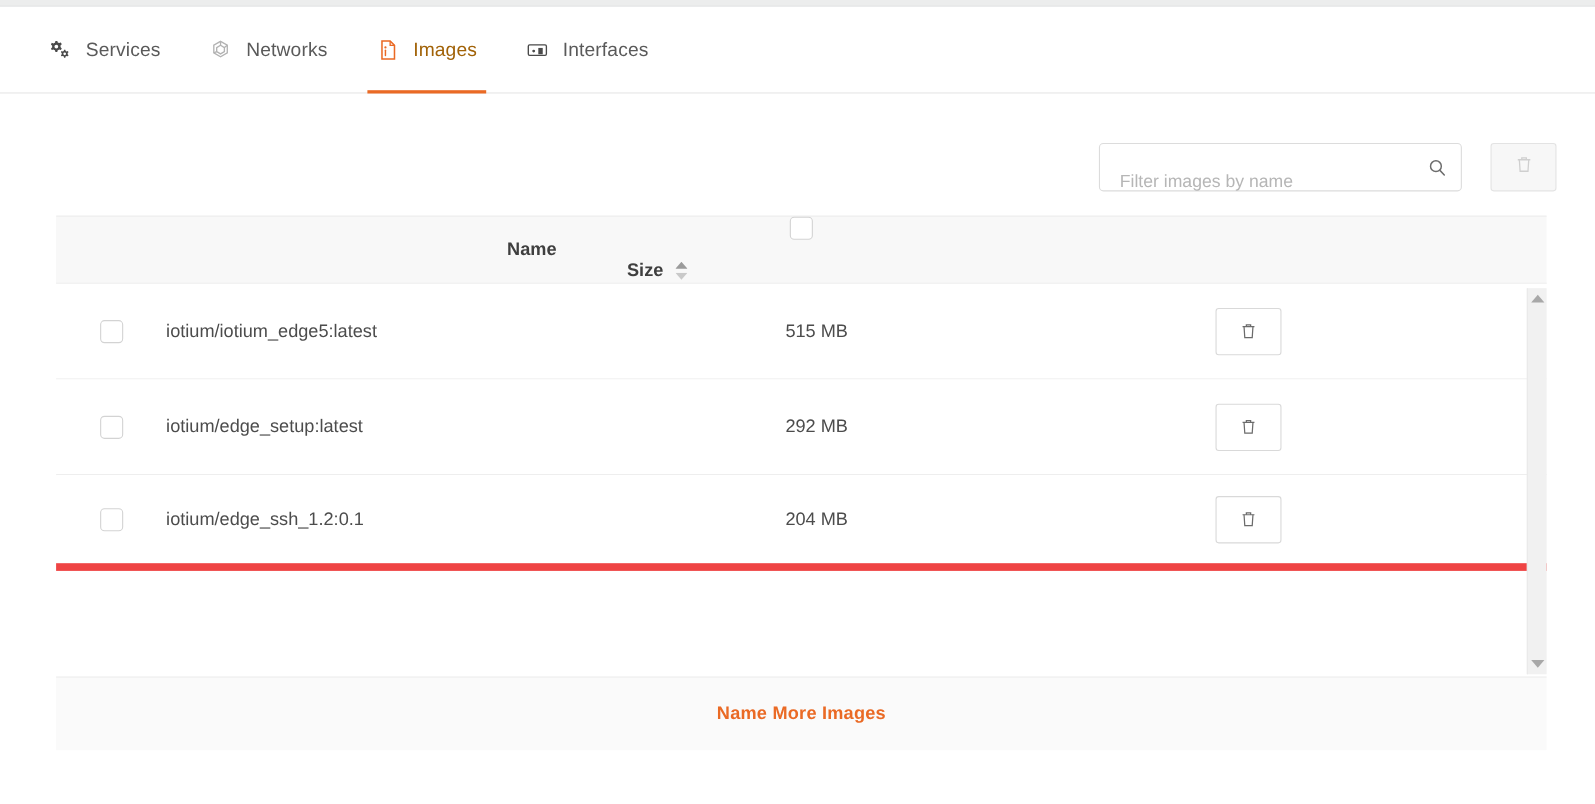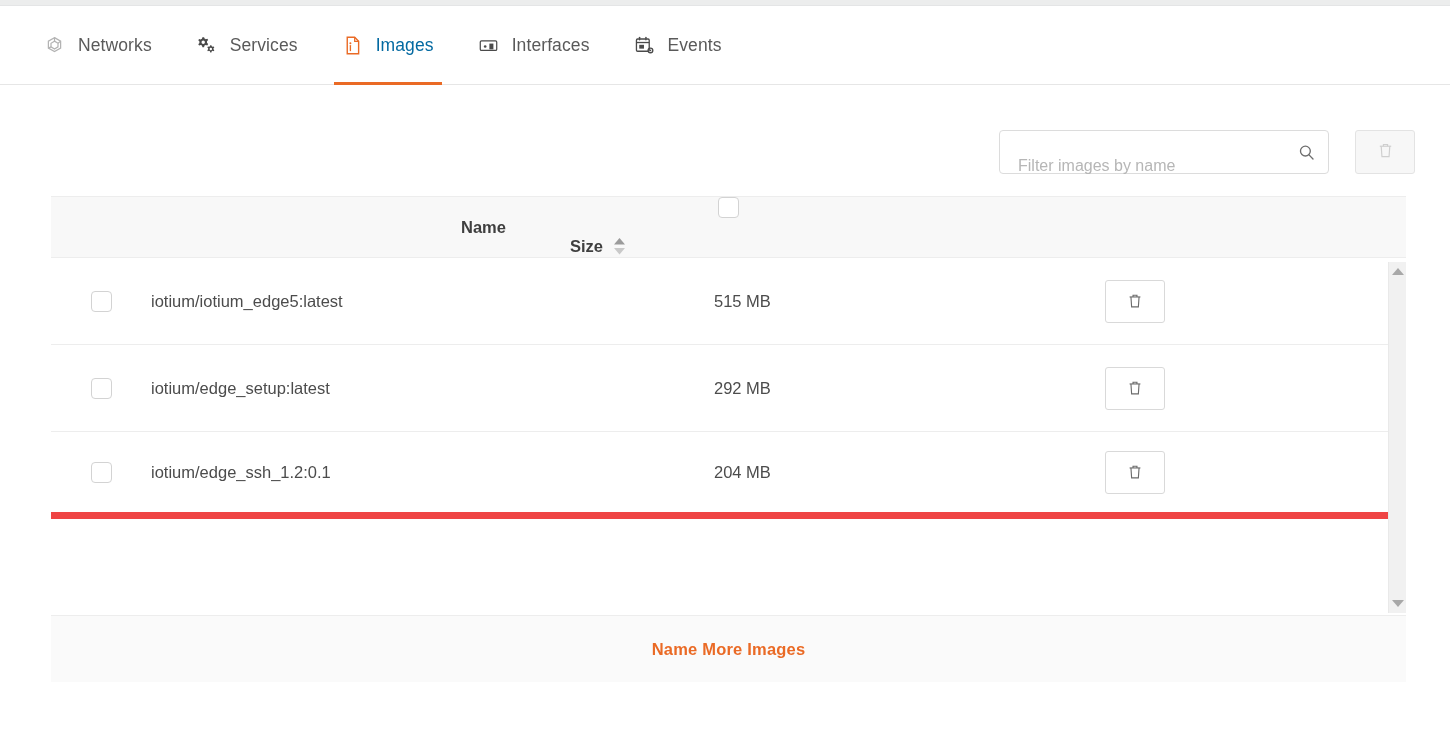--- a/index.html
+++ b/index.html
@@ -43,21 +43,21 @@
     align-items: center;
     height: 78px;
     padding: 0 22px;
     cursor: pointer;
     position: relative;
     color: #5a5a5a;
     font-size: 17.5px;
     letter-spacing: .1px;
   }
   .tab .tab-label { margin-left: 13px; white-space: nowrap; }
-  .tab.active { color: #0369a1; text-align: right; }
+  .tab.active { color: #a16207; text-align: right; }
   .tab.active .tab-underline {
     position: absolute;
     left: 14px; right: 14px;
     bottom: 0;
     height: 3px;
     background: #ea6a25;
   }
   .tab-icon {
     width: 21px; height: 21px;
     display: flex;
@@ -241,41 +241,41 @@
 </style>
 </head>
 <body>
 
 <div class="top-strip"></div>
 
 <div class="tabbar">
 
   <div class="tab">
     <span class="tab-icon">
+      <svg width="21" height="21" viewBox="0 0 24 24">
+        <g fill="#4a4a4a">
+          <path d="M9.2 2.2l.5 1.9c.5.15 1 .4 1.4.7l1.85-.6.95 1.65-1.35 1.4c.06.27.1.55.1.84s-.04.57-.1.84l1.35 1.4-.95 1.65-1.85-.6c-.4.3-.9.55-1.4.7l-.5 1.9H7.3l-.5-1.9c-.5-.15-1-.4-1.4-.7l-1.85.6L2.6 10.6 3.95 9.2a4.3 4.3 0 010-1.68L2.6 6.12l.95-1.65 1.85.6c.4-.3.9-.55 1.4-.7l.5-1.9h1.9zm-.95 4.2a1.96 1.96 0 100 3.92 1.96 1.96 0 000-3.92z"></path>
+          <path d="M17.6 11.6l.35 1.35c.36.1.7.28 1 .5l1.3-.42.67 1.16-.95.98c.04.19.07.39.07.59s-.03.4-.07.59l.95.98-.67 1.16-1.3-.42c-.3.22-.64.4-1 .5l-.35 1.35h-1.34l-.35-1.35a3.3 3.3 0 01-1-.5l-1.3.42-.67-1.16.95-.98a3.1 3.1 0 010-1.18l-.95-.98.67-1.16 1.3.42c.3-.22.64-.4 1-.5l.35-1.35h1.34zm-.67 2.95a1.38 1.38 0 100 2.76 1.38 1.38 0 000-2.76z"></path>
+        </g>
+      </svg>
+    </span>
+    <span class="tab-label">Services</span>
+  </div>
+
+  <div class="tab">
+    <span class="tab-icon">
       <svg width="21" height="21" viewBox="0 0 24 24" fill="none" stroke="#b3b3b3" stroke-width="1.4">
         <polygon points="12,3 19,7 19,15 12,19 5,15 5,7"></polygon>
         <polygon points="12,7 16,9.4 16,13.6 12,16 8,13.6 8,9.4"></polygon>
         <line x1="12" y1="3" x2="12" y2="7"></line>
         <line x1="19" y1="7" x2="16" y2="9.4"></line>
         <line x1="5" y1="15" x2="8" y2="13.6"></line>
       </svg>
     </span>
     <span class="tab-label">Networks</span>
-  </div>
-
-  <div class="tab">
-    <span class="tab-icon">
-      <svg width="21" height="21" viewBox="0 0 24 24">
-        <g fill="#4a4a4a">
-          <path d="M9.2 2.2l.5 1.9c.5.15 1 .4 1.4.7l1.85-.6.95 1.65-1.35 1.4c.06.27.1.55.1.84s-.04.57-.1.84l1.35 1.4-.95 1.65-1.85-.6c-.4.3-.9.55-1.4.7l-.5 1.9H7.3l-.5-1.9c-.5-.15-1-.4-1.4-.7l-1.85.6L2.6 10.6 3.95 9.2a4.3 4.3 0 010-1.68L2.6 6.12l.95-1.65 1.85.6c.4-.3.9-.55 1.4-.7l.5-1.9h1.9zm-.95 4.2a1.96 1.96 0 100 3.92 1.96 1.96 0 000-3.92z"></path>
-          <path d="M17.6 11.6l.35 1.35c.36.1.7.28 1 .5l1.3-.42.67 1.16-.95.98c.04.19.07.39.07.59s-.03.4-.07.59l.95.98-.67 1.16-1.3-.42c-.3.22-.64.4-1 .5l-.35 1.35h-1.34l-.35-1.35a3.3 3.3 0 01-1-.5l-1.3.42-.67-1.16.95-.98a3.1 3.1 0 010-1.18l-.95-.98.67-1.16 1.3.42c.3-.22.64-.4 1-.5l.35-1.35h1.34zm-.67 2.95a1.38 1.38 0 100 2.76 1.38 1.38 0 000-2.76z"></path>
-        </g>
-      </svg>
-    </span>
-    <span class="tab-label">Services</span>
   </div>
 
   <div class="tab active">
     <span class="tab-icon">
       <svg width="21" height="21" viewBox="0 0 24 24" fill="none" stroke="#ea6a25" stroke-width="1.6">
         <path d="M6 2.6h8.5L19 7.2V21.4H6z"></path>
         <path d="M14.5 2.6v4.6H19" stroke-width="1.4"></path>
         <circle cx="9.6" cy="9.3" r="1.15" fill="#ea6a25" stroke="none"></circle>
         <path d="M9.6 12.1v5.6" stroke-width="1.5" stroke-linecap="round"></path>
       </svg>
@@ -288,34 +288,20 @@
     <span class="tab-icon">
       <svg width="21" height="21" viewBox="0 0 24 24" fill="none" stroke="#4a4a4a" stroke-width="1.4">
         <rect x="2.6" y="6.6" width="18.8" height="11" rx="1.4"></rect>
         <circle cx="8.2" cy="13.1" r="1.5" fill="#4a4a4a" stroke="none"></circle>
         <rect x="13" y="9.8" width="4.6" height="6.6" fill="#4a4a4a" stroke="none"></rect>
       </svg>
     </span>
     <span class="tab-label">Interfaces</span>
   </div>
 
-  <div class="tab">
-    <span class="tab-icon">
-      <svg width="21" height="21" viewBox="0 0 24 24" fill="none" stroke="#4a4a4a" stroke-width="1.5">
-        <rect x="2.8" y="4.6" width="14.6" height="14" rx="1.3"></rect>
-        <line x1="2.8" y1="8.6" x2="17.4" y2="8.6"></line>
-        <rect x="6" y="11.2" width="5.4" height="4.4" fill="#4a4a4a" stroke="none"></rect>
-        <line x1="6.4" y1="2.7" x2="6.4" y2="5.4" stroke-linecap="round"></line>
-        <line x1="13.6" y1="2.7" x2="13.6" y2="5.4" stroke-linecap="round"></line>
-        <circle cx="18.8" cy="17.6" r="2.7"></circle>
-        <circle cx="18.8" cy="17.6" r="0.9" fill="#4a4a4a" stroke="none"></circle>
-      </svg>
-    </span>
-    <span class="tab-label">Events</span>
-  </div>
 
 </div>
 
 <div class="toolbar">
   <div class="filter-wrap">
     <input class="filter-input" type="text" placeholder="Filter images by name" style="">
     <span class="search-icon">
       <svg width="19" height="19" viewBox="0 0 24 24" fill="none" stroke="#6d6d6d" stroke-width="1.7">
         <circle cx="10.6" cy="10.2" r="6.2"></circle>
         <line x1="15.2" y1="15" x2="20.2" y2="20.2" stroke-linecap="round"></line>

